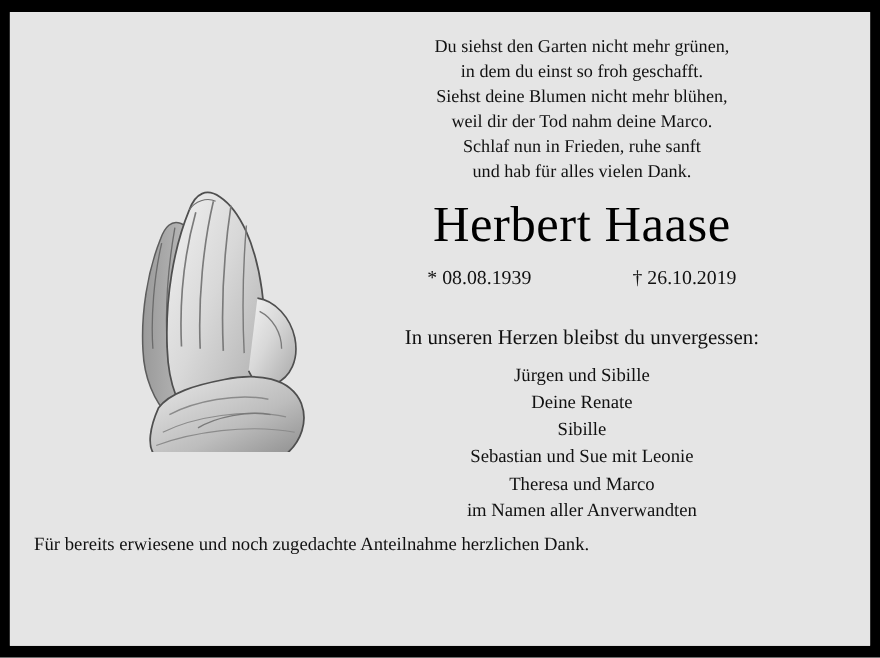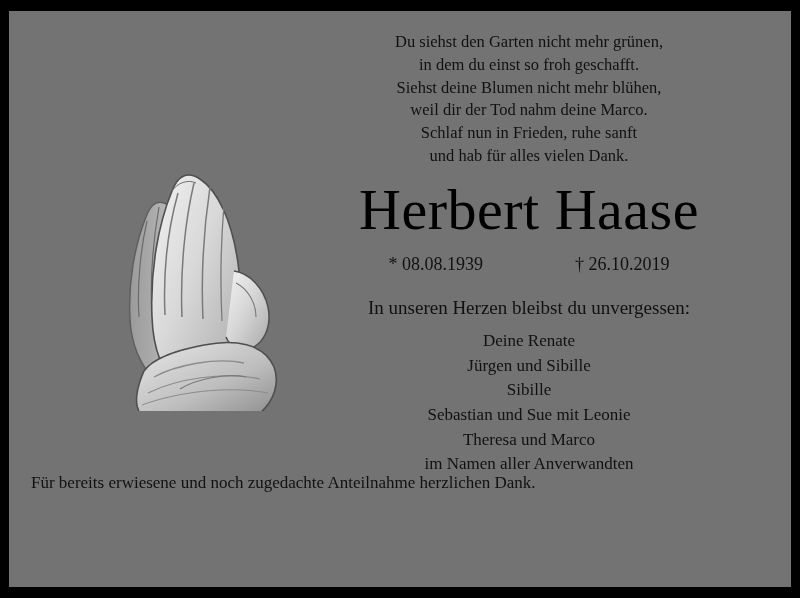--- a/index.html
+++ b/index.html
@@ -24,21 +24,21 @@
     border-top: 11px solid #000000;
     border-bottom: 11px solid #000000;
     border-left: 9px solid #000000;
     border-right: 9px solid #000000;
   }
 
   .inner {
     position: relative;
     width: 100%;
     height: 100%;
-    background: #737373;
+    background: #e5e5e5;
     box-sizing: border-box;
   }
 
   
   .hands {
     position: absolute;
     left: 75px;
     top: 110px;
     width: 215px;
     height: 290px;
@@ -58,32 +58,32 @@
   }
   .poem .line { display: block; white-space: nowrap; }
 
   
   .name {
     position: absolute;
     left: 270px;
     top: 170px;
     width: 500px;
     text-align: center;
-    font-size: 58px;
+    font-size: 46px;
     letter-spacing: 0.5px;
     color: #000000;
     font-weight: normal;
     line-height: 1;
   }
 
   
   .dates {
     position: absolute;
     left: 270px;
-    top: 243px;
+    top: 231px;
     width: 500px;
     display: flex;
     justify-content: center;
     gap: 92px;
     font-size: 18px;
     color: #111111;
   }
   .dates .date { white-space: nowrap; }
 
   
@@ -115,21 +115,21 @@
     position: absolute;
     left: 22px;
     top: 458px;
     width: 740px;
     font-size: 17px;
     line-height: 1.42;
     color: #111111;
     text-align: left;
   }
   .footer p { margin: 0; }
-  .footer .para-2 { margin-top: 2px; }
+  .footer .para-2 { margin-top: 14px; }
 </style>
 </head>
 <body>
 
 <div class="obituary">
   <div class="inner">
 
     <div class="hands">
       <svg width="215" height="290" viewBox="0 0 215 290" xmlns="http://www.w3.org/2000/svg">
         <defs>
@@ -187,22 +187,22 @@
     <div class="name">Herbert Haase</div>
 
     <div class="dates">
       <span class="date">* 08.08.1939</span>
       <span class="date">† 26.10.2019</span>
     </div>
 
     <div class="dedication">In unseren Herzen bleibst du unvergessen:</div>
 
     <div class="family">
+      <span class="fam-line">Jürgen und Sibille</span>
       <span class="fam-line">Deine Renate</span>
-      <span class="fam-line">Jürgen und Sibille</span>
       <span class="fam-line">Sibille</span>
       <span class="fam-line">Sebastian und Sue mit Leonie</span>
       <span class="fam-line">Theresa und Marco</span>
       <span class="fam-line">im Namen aller Anverwandten</span>
     </div>
 
     <div class="footer">
       <p class="para-2">Für bereits erwiesene und noch zugedachte Anteilnahme herzlichen Dank.</p>
     </div>
 

